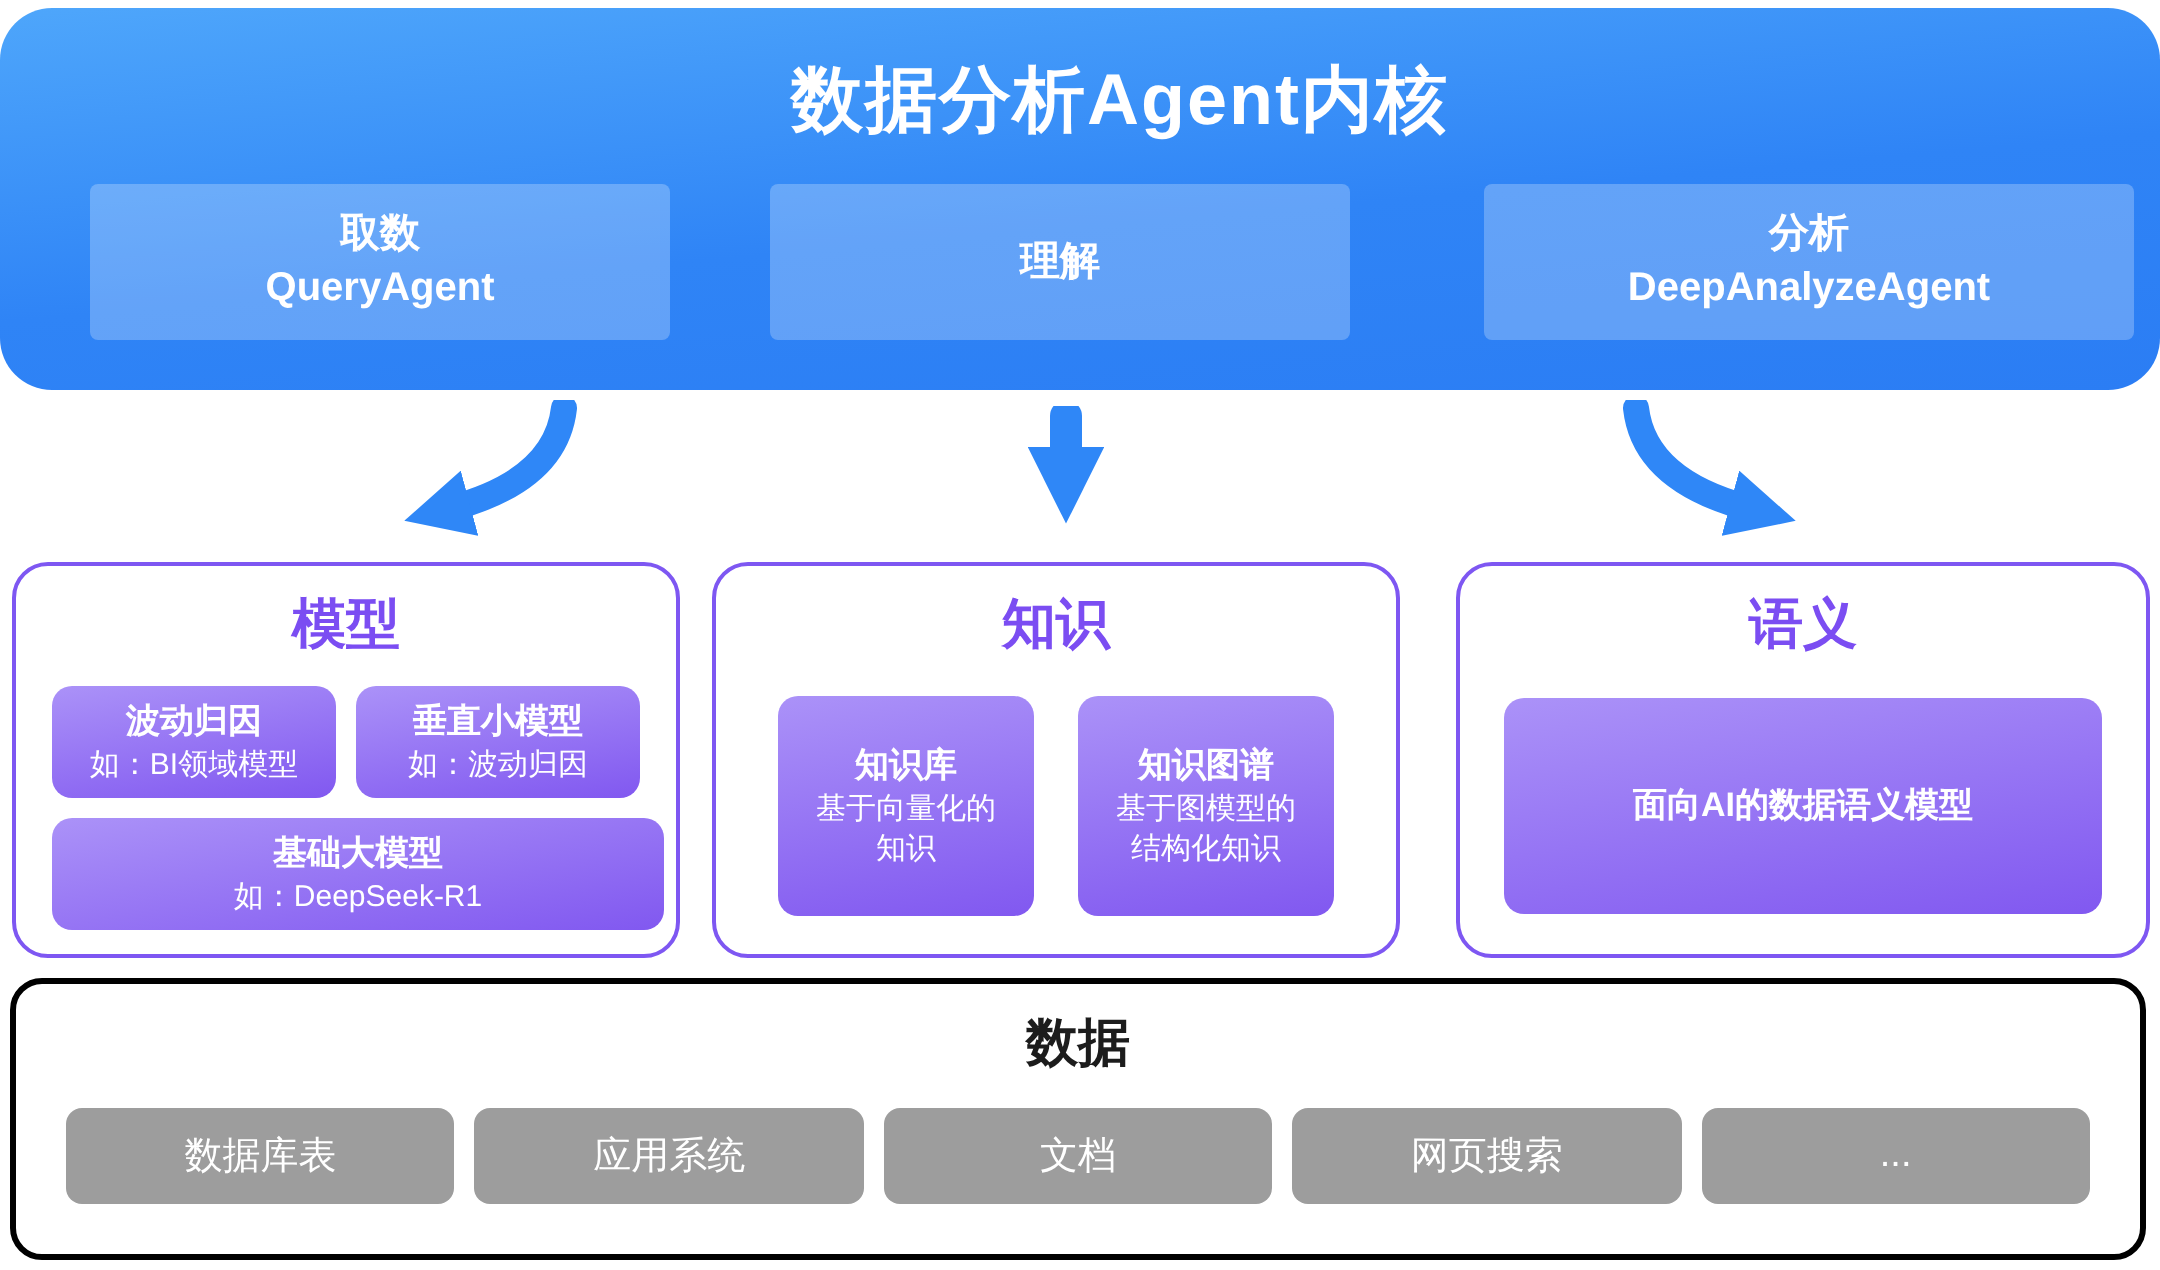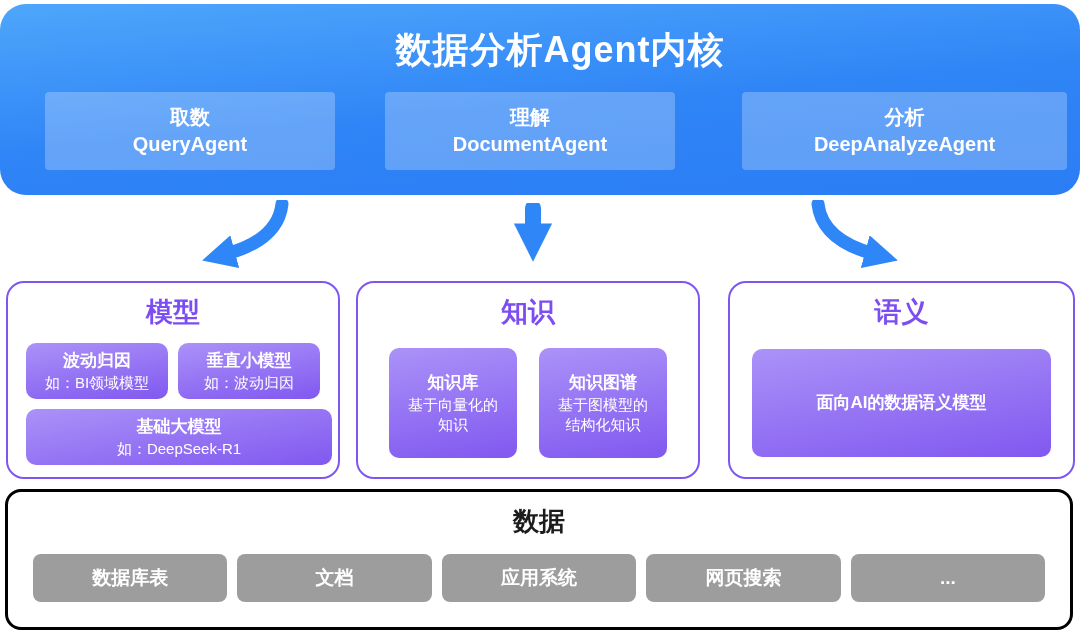--- a/index.html
+++ b/index.html
@@ -68,39 +68,38 @@
     position: absolute; left: 5px; top: 489px; width: 1068px; height: 141px;
     background: #ffffff; border: 3px solid #000000; border-radius: 16px;
   }
   .data-title {
     text-align: center; color: #1c1c1c; font-weight: bold;
     font-size: 26px; margin-top: 12px;
   }
   .source-row { display: flex; gap: 10px; margin: 15px 25px 0 25px; }
   .source-chip {
     flex: 1; height: 48px; background: #9d9d9d; border-radius: 8px;
-    color: #ffffff; font-weight: bold; font-size: 19px;
+    color: #ffffff; font-weight: normal; font-size: 19px;
     display: flex; align-items: center; justify-content: center;
   }
 </style>
 </head>
 <body>
 
 <div class="canvas">
 
   <div class="core">
     <div class="core-title">数据分析Agent内核</div>
 
     <div class="agent-card c1">
       <span>取数</span>
       <span>QueryAgent</span>
     </div>
     <div class="agent-card c2">
       <span>理解</span>
-      <span>DocumentAgent</span>
     </div>
     <div class="agent-card c3">
       <span>分析</span>
       <span>DeepAnalyzeAgent</span>
     </div>
   </div>
 
   <svg class="arrow a-left" width="110" height="72" viewBox="0 0 110 72">
     <defs>
       <marker id="ah1" markerWidth="2.6" markerHeight="2.6" refX="0.7" refY="1.3" orient="auto" markerUnits="strokeWidth">
@@ -164,20 +163,20 @@
     <div class="panel-title">语义</div>
     <div class="chip chip-hero">
       <span class="chip-title">面向AI的数据语义模型</span>
     </div>
   </div>
 
   <div class="data-layer">
     <div class="data-title">数据</div>
     <div class="source-row">
       <div class="source-chip">数据库表</div>
+      <div class="source-chip">应用系统</div>
       <div class="source-chip">文档</div>
-      <div class="source-chip">应用系统</div>
       <div class="source-chip">网页搜索</div>
       <div class="source-chip">...</div>
     </div>
   </div>
 
 </div>
 
 </body></html>

